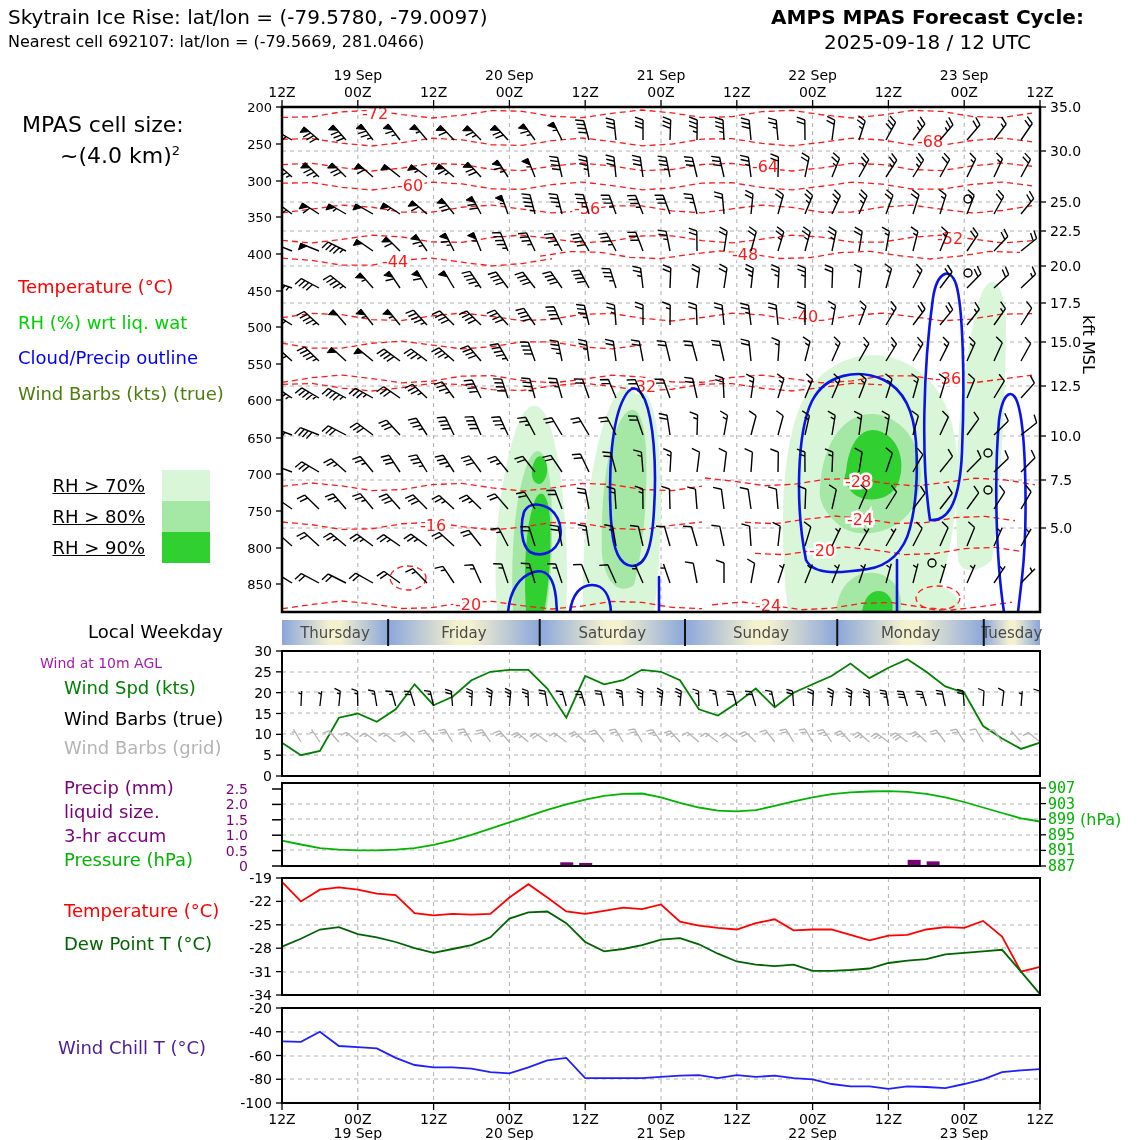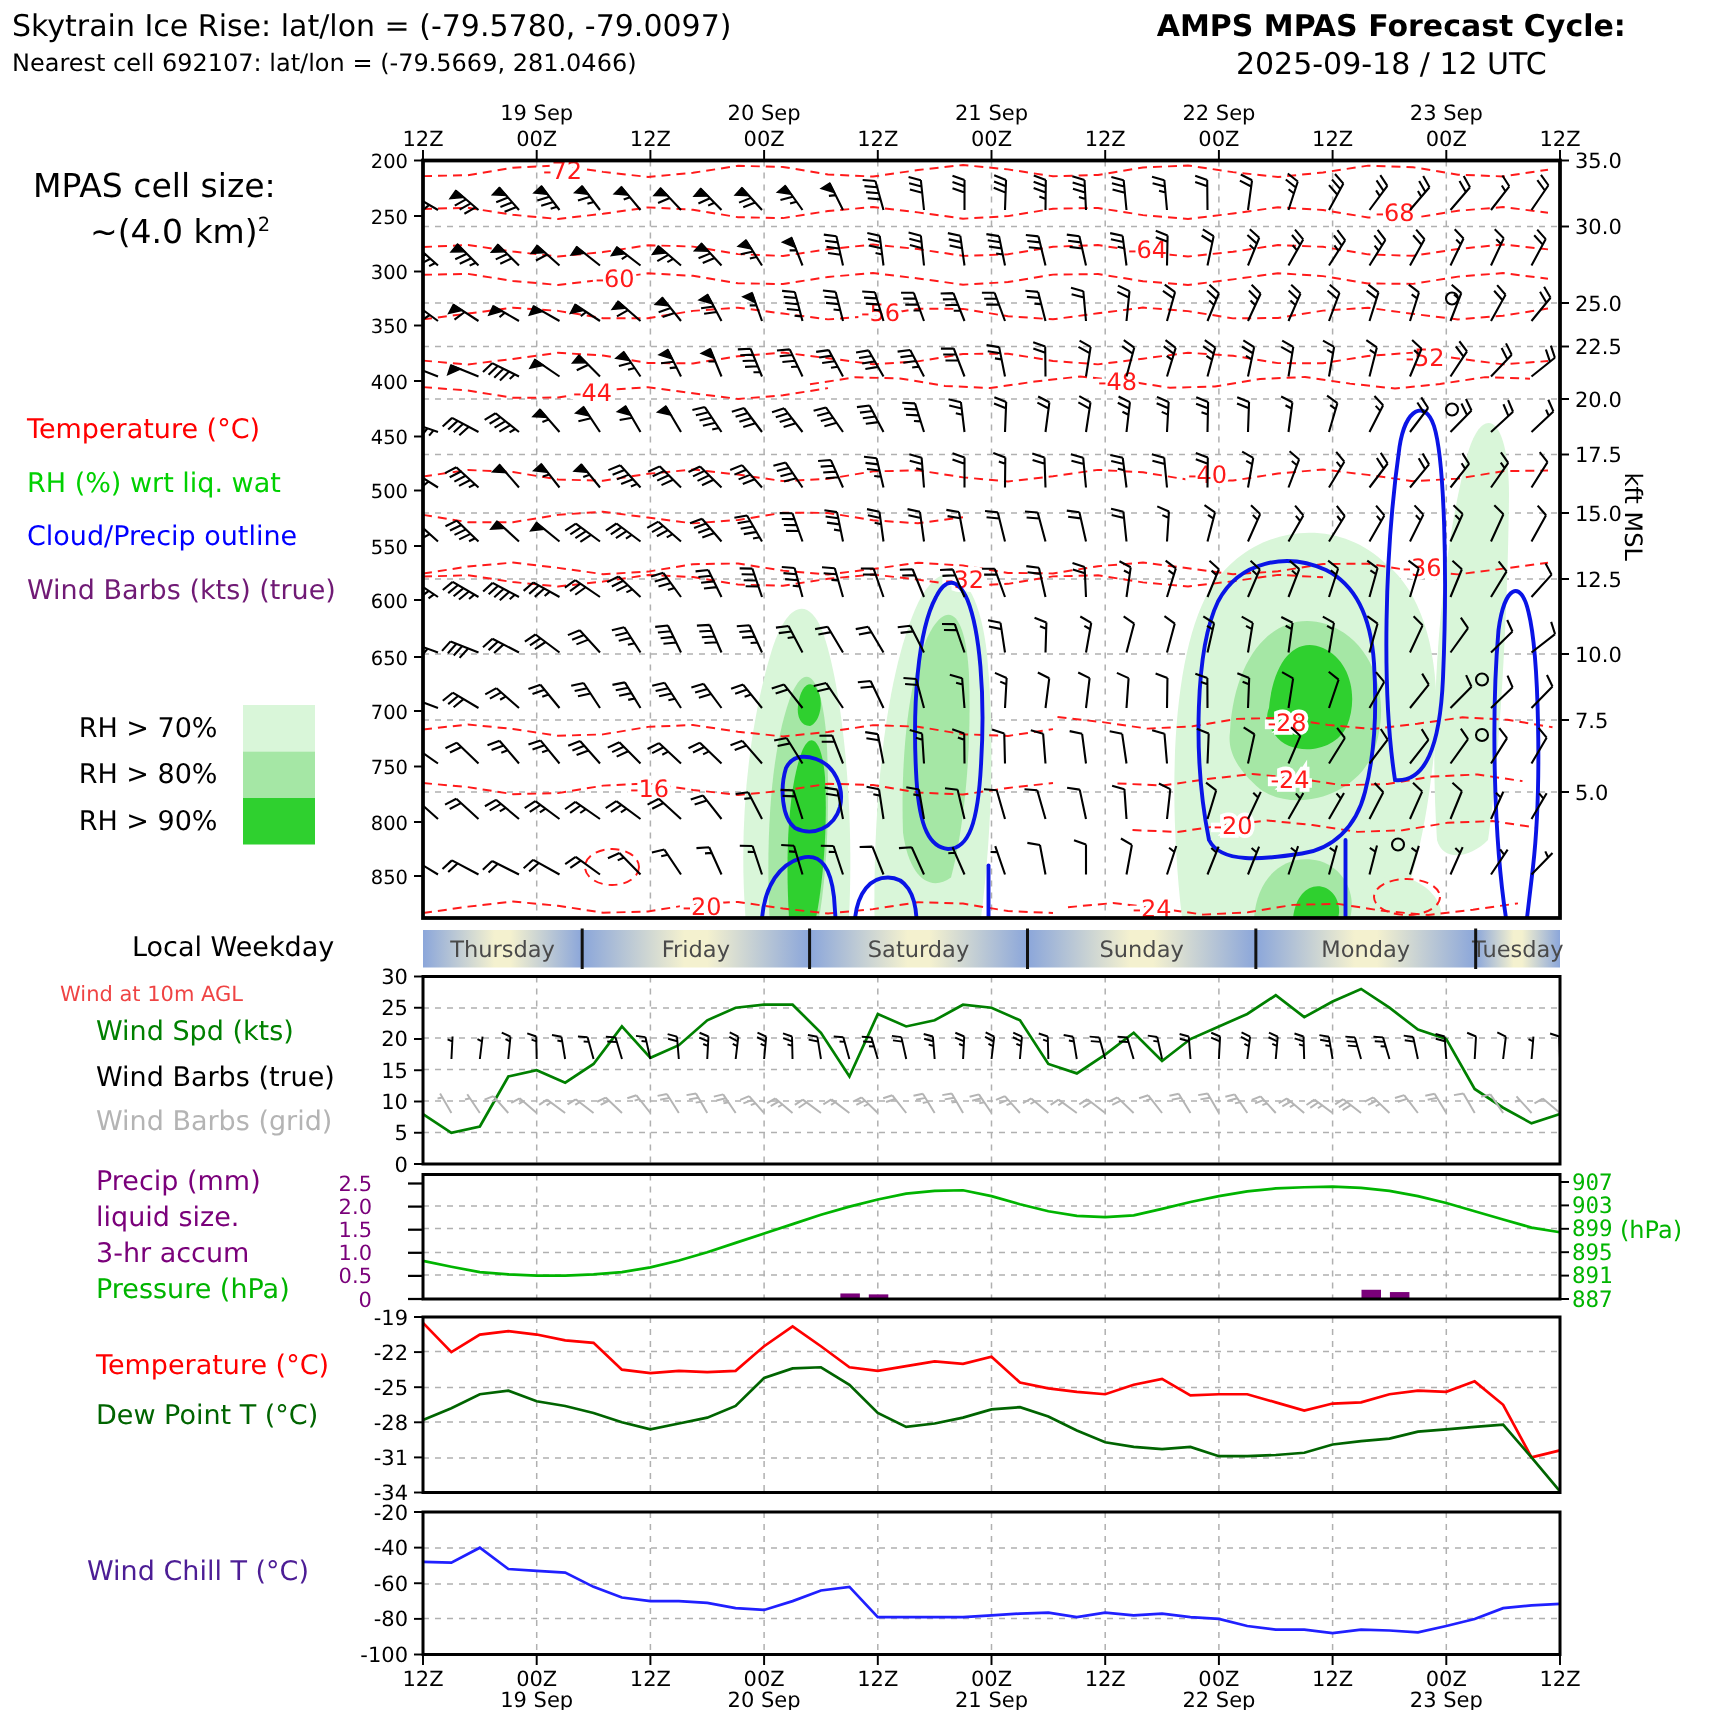--- a/index.html
+++ b/index.html
@@ -4,23 +4,23 @@
 <style>
   html,body{margin:0;padding:0;background:#fff;}
   #app{position:relative;width:1140px;height:1140px;background:#fff;
        font-family:"DejaVu Sans",sans-serif;overflow:hidden;}
   #plot{position:absolute;left:0;top:0;}
   .abs{position:absolute;white-space:nowrap;}
   .t20{font-size:20px;color:#000;}
   .t16{font-size:16px;color:#000;}
   .t22{font-size:22px;color:#000;}
   .t18{font-size:18px;}
-  .t14{font-size:14px;color:#ef4444;}
+  .t14{font-size:14px;color:#a21caf;}
   .ctr{text-align:center;}
-  .rgt{text-align:right;}
+  .rgt{text-align:right;text-decoration:underline;}
   sup{font-size:13px;}
 </style>
 </head>
 <body>
 <div id="app">
 
 <svg id="plot" width="1140" height="1140" viewBox="0 0 1140 1140">
       <defs>
         <linearGradient id="dayg" x1="0" y1="0" x2="1" y2="0">
           <stop offset="0" stop-color="#8ba6da"></stop>
@@ -870,21 +870,21 @@
 <div class="abs t20 ctr" style="left:770px;top:5px;width:315px;font-weight:bold;">AMPS MPAS Forecast Cycle:</div>
 <div class="abs t20 ctr" style="left:770px;top:30px;width:315px;">2025-09-18 / 12 UTC</div>
 
 <div class="abs t22" style="left:22px;top:112px;">MPAS cell size:</div>
 <div class="abs t22" style="left:60px;top:143px;">
   <span>~(4.0 km)</span><sup>2</sup>
 </div>
 <div class="abs t18" style="left: 18px; top: 276px; color: rgb(255, 0, 0);">Temperature (°C)</div>
 <div class="abs t18" style="left: 18px; top: 312px; color: rgb(0, 208, 0);">RH (%) wrt liq. wat</div>
 <div class="abs t18" style="left: 18px; top: 347px; color: rgb(0, 0, 255);">Cloud/Precip outline</div>
-<div class="abs t18" style="left: 18px; top: 383px; color: #701a75;">Wind Barbs (kts) (true)</div>
+<div class="abs t18" style="left: 18px; top: 383px; color: #4d7c0f;">Wind Barbs (kts) (true)</div>
 
 <div class="abs t18 rgt" style="left:30px;top:475px;width:115px;">RH &gt; 70%</div>
 <div class="abs t18 rgt" style="left:30px;top:506px;width:115px;">RH &gt; 80%</div>
 <div class="abs t18 rgt" style="left:30px;top:537px;width:115px;">RH &gt; 90%</div>
 <div class="abs" style="left: 162px; top: 470px; width: 48px; height: 31px; background: rgb(217, 246, 217);"></div>
 <div class="abs" style="left: 162px; top: 501px; width: 48px; height: 31px; background: rgb(165, 231, 165);"></div>
 <div class="abs" style="left: 162px; top: 532px; width: 48px; height: 31px; background: rgb(47, 208, 47);"></div>
 
 <div class="abs t18" style="left:88px;top:621px;">Local Weekday</div>
 <div class="abs t14" style="left:40px;top:655px;">Wind at 10m AGL</div>

